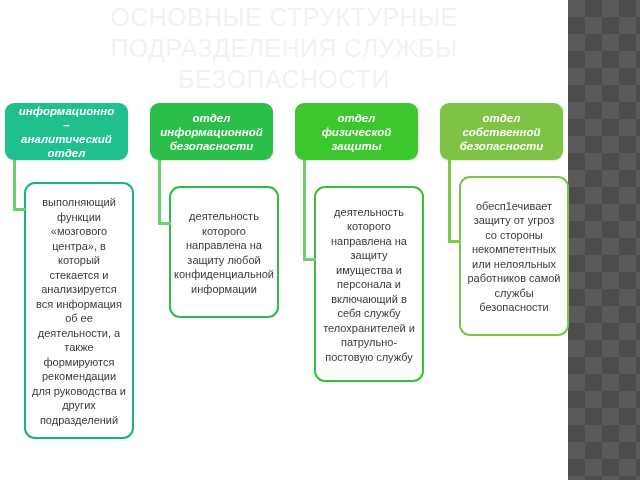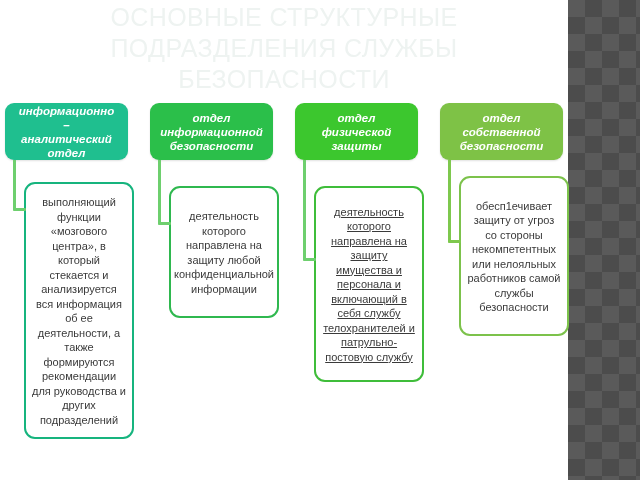--- a/index.html
+++ b/index.html
@@ -161,21 +161,21 @@
     <div class="connector" id="conn1" style="border-left-color: rgb(110, 207, 110); border-bottom-color: rgb(110, 207, 110); height: 62px; background: rgb(110, 207, 110);"></div>
     <div class="node-body" id="body1" style="border-color: rgb(47, 184, 79); top: 186px; height: 132px; display: flex; align-items: center; justify-content: center;">деятельность которого направлена на защиту любой конфиденциальной информации</div>
   <div class="connector-h" style="background: rgb(110, 207, 110); left: 13px; top: 222px; width: 13px;"></div>
     </div>
 
   <div class="branch b2">
     <div class="node-head" id="head2" style="background: rgb(60, 199, 46);">отдел
 физической
 защиты</div>
     <div class="connector" id="conn2" style="border-left-color: rgb(110, 207, 110); border-bottom-color: rgb(110, 207, 110); height: 98px; background: rgb(110, 207, 110);"></div>
-    <div class="node-body" id="body2" style="border-color: rgb(63, 189, 58); top: 186px; height: 196px; display: flex; align-items: center; justify-content: center; text-decoration: underline;">деятельность которого направлена на защиту имущества и персонала и включающий в себя службу телохранителей и патрульно-постовую службу</div>
+    <div class="node-body" id="body2" style="border-color: rgb(63, 189, 58); top: 186px; height: 196px; display: flex; align-items: center; justify-content: center;">деятельность которого направлена на защиту имущества и персонала и включающий в себя службу телохранителей и патрульно-постовую службу</div>
   <div class="connector-h" style="background: rgb(110, 207, 110); left: 13px; top: 258px; width: 13px;"></div>
     </div>
 
   <div class="branch b3">
     <div class="node-head" id="head3" style="background: rgb(126, 194, 70);">отдел
 собственной
 безопасности</div>
     <div class="connector" id="conn3" style="border-left-color: rgb(126, 200, 78); border-bottom-color: rgb(126, 200, 78); height: 80px; background: rgb(126, 200, 78);"></div>
     <div class="node-body" id="body3" style="border-color: rgb(124, 194, 75); top: 176px; height: 160px; display: flex; align-items: center; justify-content: center;">обесп1ечивает защиту от угроз со стороны некомпетентных или нелояльных работников самой службы безопасности</div>
   <div class="connector-h" style="background: rgb(126, 200, 78); left: 13px; top: 240px; width: 13px;"></div>

